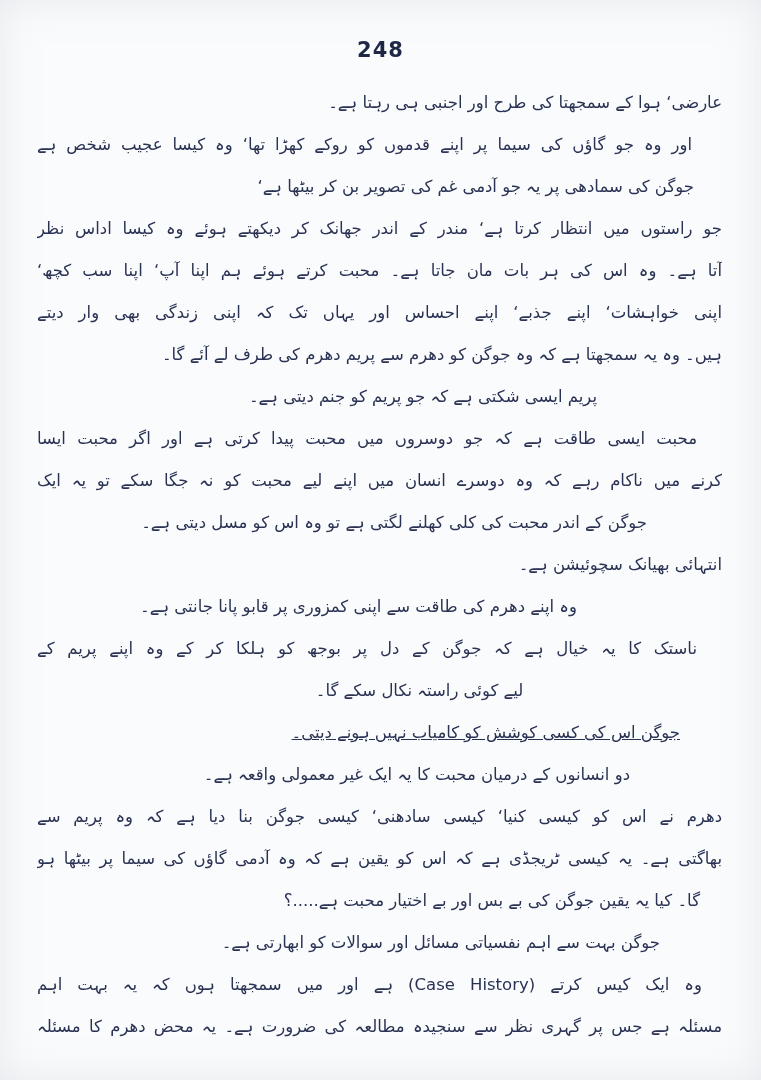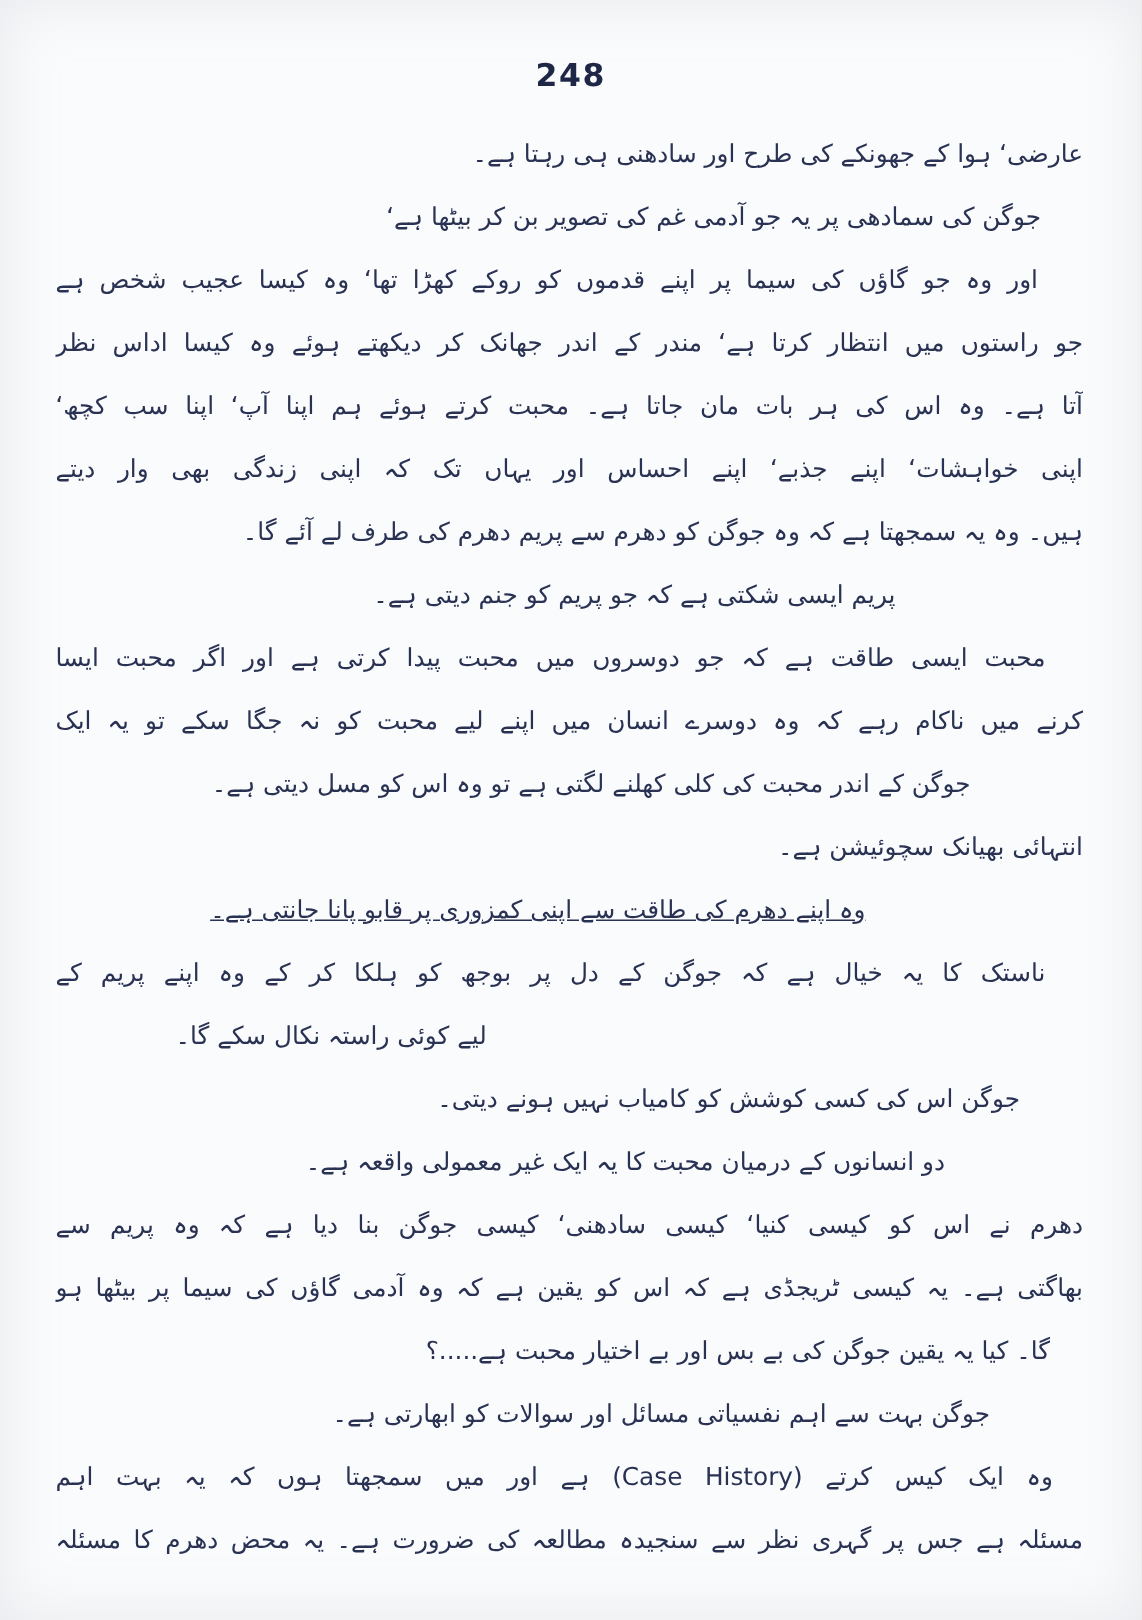--- a/index.html
+++ b/index.html
@@ -33,44 +33,44 @@
   .ln {
     height: 42px;
     line-height: 42px;
     font-size: 16.5px;
     color: #2a3254;
     overflow: hidden;
     white-space: normal;
   }
   .jf { text-align: justify; text-align-last: justify; }
   .rt { text-align: right; }
-  .ct { text-align: left; padding-left: 80px; }
+  .ct { text-align: center; padding-left: 80px; }
   .pr20 { padding-right: 20px; }
   .pr22 { padding-right: 22px; }
   .pr25 { padding-right: 25px; }
   .pr28 { padding-right: 28px; }
   .pr30 { padding-right: 30px; }
-  .pr42 { padding-right: 42px; }
+  .pr42 { padding-right: 42px; text-decoration: underline; }
   .pr62 { padding-right: 62px; }
   .pr75 { padding-right: 75px; }
   .pr92 { padding-right: 92px; }
   .pr125 { padding-right: 125px; text-align: right; }
-  .pr145 { padding-right: 145px; text-decoration: underline; }
+  .pr145 { padding-right: 145px; }
 </style>
 </head>
 <body>
 
 <div class="page">
 
   <div class="page-number">248</div>
 
   <div class="textblock">
-    <div class="ln rt">عارضی‘ ہوا کے جھونکے کی طرح اور سادھنی ہی رہتا ہے۔</div>
+    <div class="ln rt">عارضی‘ ہوا کے سمجھتا کی طرح اور اجنبی ہی رہتا ہے۔</div>
+    <div class="ln jf pr30">اور وہ جو گاؤں کی سیما پر اپنے قدموں کو روکے کھڑا تھا‘ وہ کیسا عجیب شخص ہے</div>
     <div class="ln rt pr28">جوگن کی سمادھی پر یہ جو آدمی غم کی تصویر بن کر بیٹھا ہے‘</div>
-    <div class="ln jf pr30">اور وہ جو گاؤں کی سیما پر اپنے قدموں کو روکے کھڑا تھا‘ وہ کیسا عجیب شخص ہے</div>
     <div class="ln jf">جو راستوں میں انتظار کرتا ہے‘ مندر کے اندر جھانک کر دیکھتے ہوئے وہ کیسا اداس نظر</div>
     <div class="ln jf">آتا ہے۔ وہ اس کی ہر بات مان جاتا ہے۔ محبت کرتے ہوئے ہم اپنا آپ‘ اپنا سب کچھ‘</div>
     <div class="ln jf">اپنی خواہشات‘ اپنے جذبے‘ اپنے احساس اور یہاں تک کہ اپنی زندگی بھی وار دیتے</div>
     <div class="ln rt">ہیں۔ وہ یہ سمجھتا ہے کہ وہ جوگن کو دھرم سے پریم دھرم کی طرف لے آئے گا۔</div>
     <div class="ln rt pr125">پریم ایسی شکتی ہے کہ جو پریم کو جنم دیتی ہے۔</div>
     <div class="ln jf pr25">محبت ایسی طاقت ہے کہ جو دوسروں میں محبت پیدا کرتی ہے اور اگر محبت ایسا</div>
     <div class="ln jf">کرنے میں ناکام رہے کہ وہ دوسرے انسان میں اپنے لیے محبت کو نہ جگا سکے تو یہ ایک</div>
     <div class="ln rt pr75">جوگن کے اندر محبت کی کلی کھلنے لگتی ہے تو وہ اس کو مسل دیتی ہے۔</div>
     <div class="ln rt">انتہائی بھیانک سچوئیشن ہے۔</div>
     <div class="ln rt pr145">وہ اپنے دھرم کی طاقت سے اپنی کمزوری پر قابو پانا جانتی ہے۔</div>

